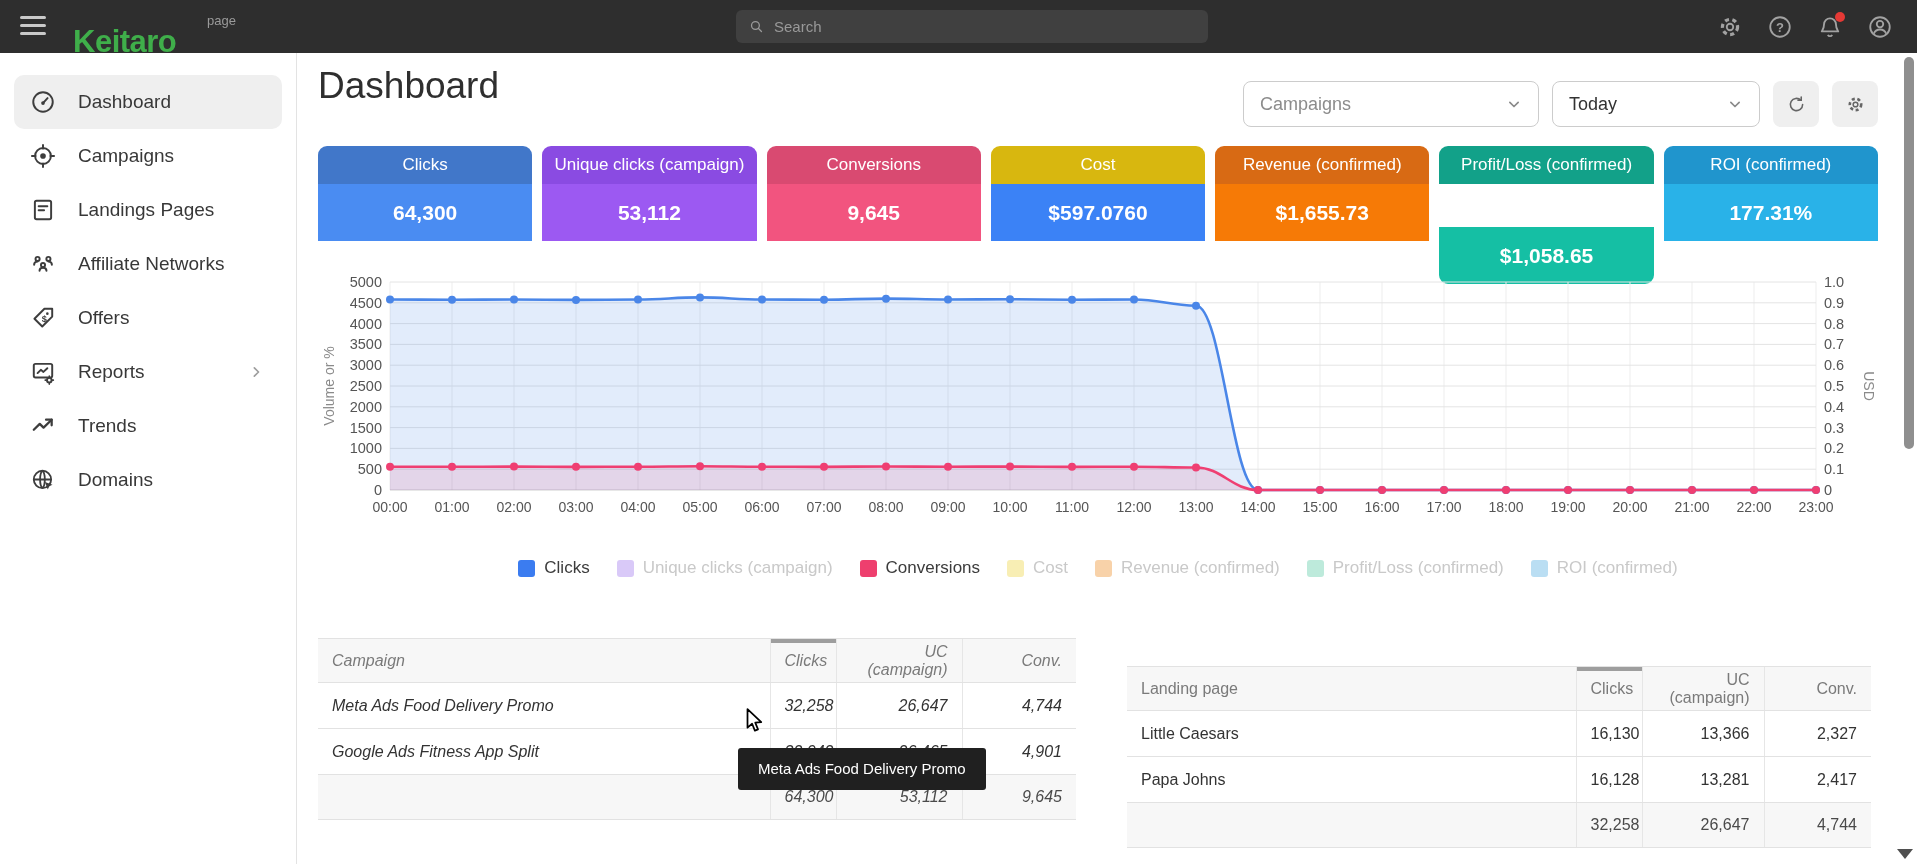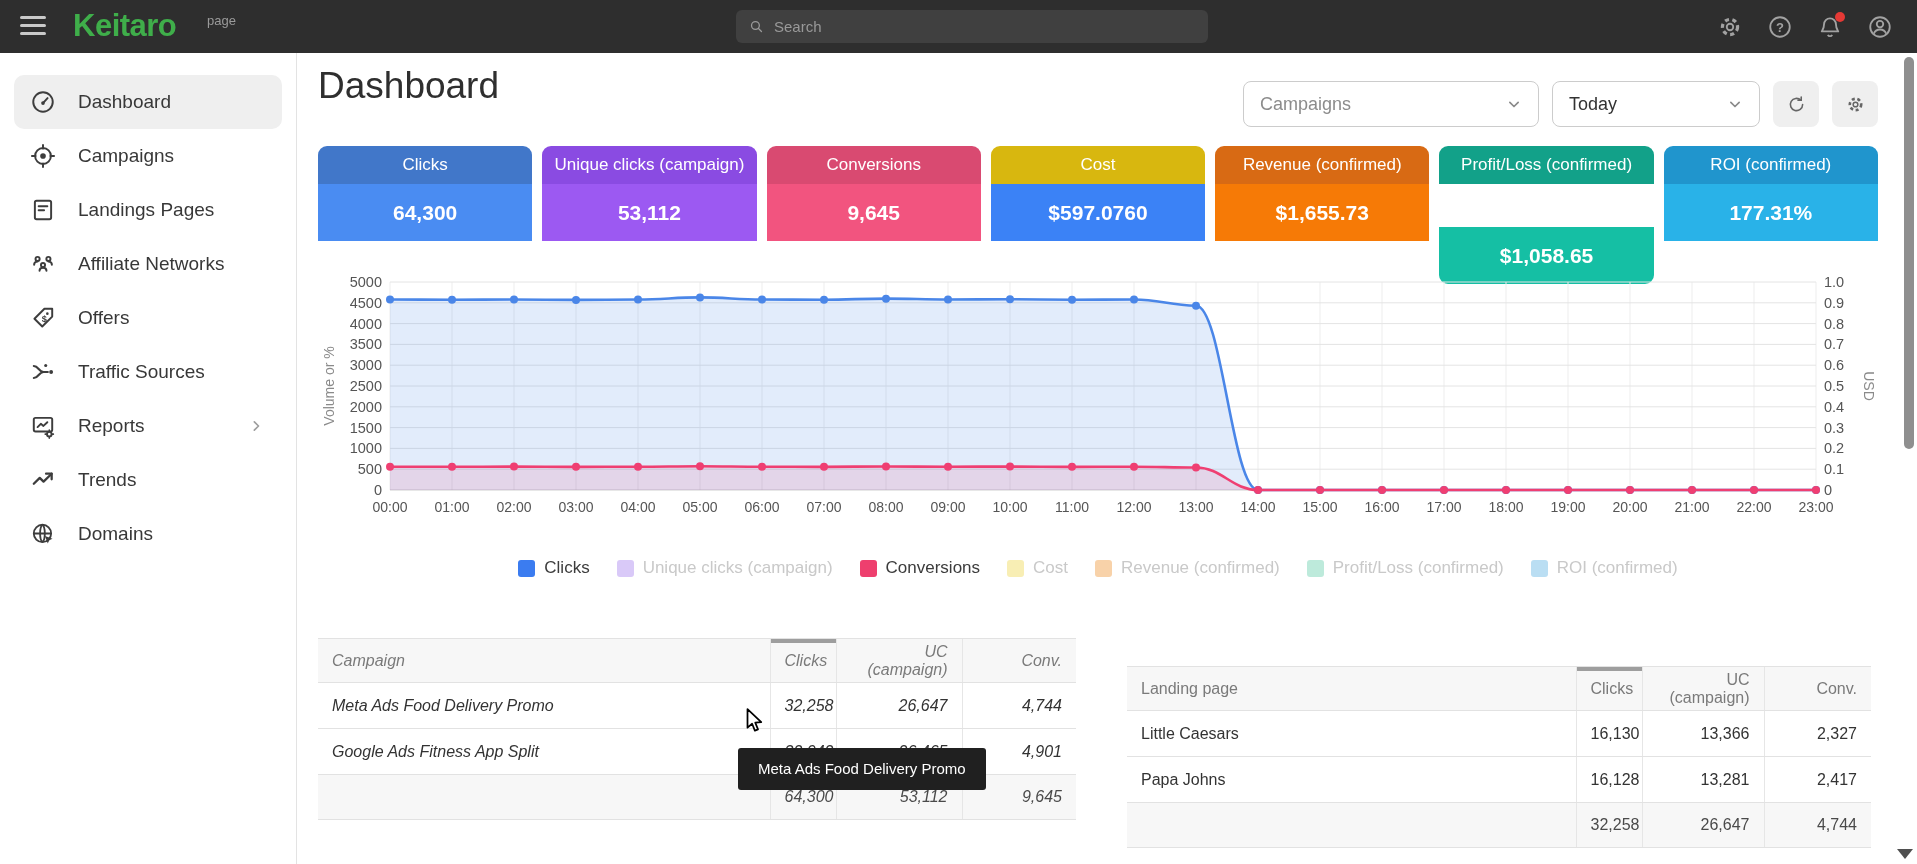--- a/index.html
+++ b/index.html
@@ -4,21 +4,21 @@
 <style>
   * { margin:0; padding:0; box-sizing:border-box; }
   html,body { width:1917px; height:864px; overflow:hidden; background:#fff;
               font-family:"Liberation Sans", sans-serif; }
   #app { position:relative; width:1917px; height:864px; }
 
   
   .topbar { position:absolute; left:0; top:0; width:100%; height:53px; background:#2e2e2e; z-index:20; }
   .hamburger { position:absolute; left:20px; top:16px; width:26px; cursor:pointer; }
   .hamburger span { display:block; height:3px; background:#c9c9c9; border-radius:2px; margin-bottom:5px; }
-  .brand { position:absolute; left:73px; top:8px; font-size:31px; font-weight:800; color:#3fae4a; letter-spacing:-0.5px; }
+  .brand { position:absolute; left:73px; top:24px; font-size:31px; font-weight:800; color:#3fae4a; letter-spacing:-0.5px; }
   .brand-badge { position:absolute; left:207px; top:13px; font-size:13px; color:#9a9a9a; }
   .searchbox { position:absolute; left:736px; top:10px; width:472px; height:33px; background:#404040;
                border-radius:6px; display:flex; align-items:center; padding:0 12px; gap:9px; }
   .searchbox svg { width:17px; height:17px; color:#9a9a9a; flex:0 0 auto; }
   .searchbox input { flex:1; background:transparent; border:none; outline:none; color:#ddd; font-size:15px;
                      font-family:"Liberation Sans", sans-serif; }
   .searchbox input::placeholder { color:#999; }
   .top-actions { position:absolute; right:24px; top:0; height:53px; display:flex; align-items:center; gap:24px; }
   .top-icon { position:relative; width:26px; height:26px; color:#a2a2a2; cursor:pointer; }
   .top-icon svg { width:26px; height:26px; }
@@ -173,28 +173,20 @@
           </svg></span>
         <span class="label">Affiliate Networks</span>
       </div>
       <div class="side-item">
         <span class="icon"><svg viewBox="0 0 24 24" fill="none" stroke="currentColor" stroke-width="1.8" stroke-linejoin="round">
             <path d="M20.5 3.5h-7.2l-9.2 9.2 7.2 7.2 9.2-9.2z"></path>
             <circle cx="16" cy="8" r="1.2" fill="currentColor" stroke="none"></circle>
             <text x="10.8" y="16" font-size="8.5" fill="currentColor" stroke="none" font-family="sans-serif" font-weight="bold">$</text>
           </svg></span>
         <span class="label">Offers</span>
-      </div>
-      <div class="side-item">
-        <span class="icon"><svg viewBox="0 0 24 24" fill="none" stroke="currentColor" stroke-width="1.9" stroke-linecap="round">
-            <path d="M3.5 17.5c4.5 0 4.5-5.5 9-5.5M3.5 6.5c4.5 0 4.5 5.5 9 5.5h4"></path>
-            <circle cx="19.5" cy="12" r="1.8" fill="currentColor" stroke="none"></circle>
-            <circle cx="14.5" cy="6" r="1.4" fill="currentColor" stroke="none"></circle>
-          </svg></span>
-        <span class="label">Traffic Sources</span>
       </div>
       <div class="side-item">
         <span class="icon"><svg viewBox="0 0 24 24" fill="none" stroke="currentColor" stroke-width="1.8" stroke-linecap="round" stroke-linejoin="round">
             <rect x="3.5" y="4.5" width="17" height="12.5" rx="1.6"></rect>
             <path d="M7 13l3-3 2.4 1.9 3.6-3.4"></path>
             <circle cx="17.8" cy="19.5" r="2.1"></circle>
             <path d="M17.8 16.6v-.9M17.8 23.2v-.9M14.9 19.5h-.9M21.6 19.5h-.9" stroke-width="1.4"></path>
           </svg></span>
         <span class="label">Reports</span>
         <span class="chev"><svg viewBox="0 0 24 24" fill="none" stroke="currentColor" stroke-width="2" stroke-linecap="round" stroke-linejoin="round">

